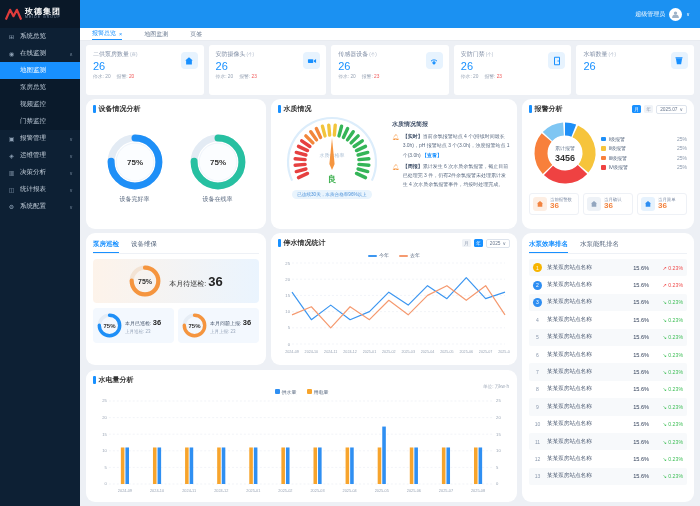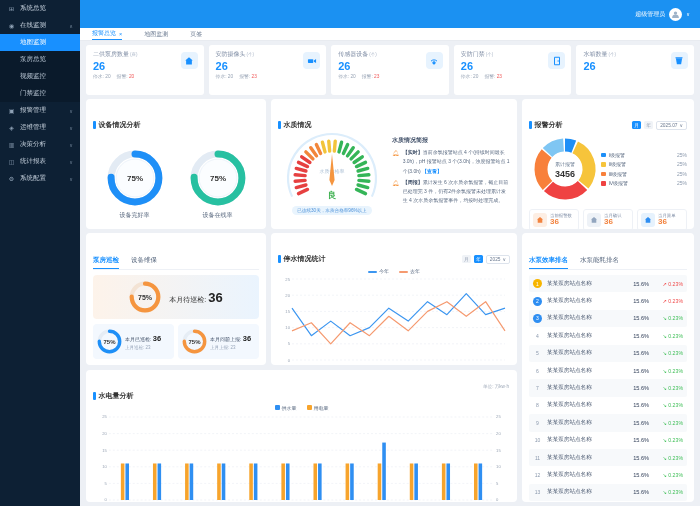--- a/index.html
+++ b/index.html
@@ -28,29 +28,29 @@
   .tabbar{height:13px;background:#fff;display:flex;align-items:center;padding:0 12px;gap:22px;border-bottom:1px solid #e8ebf0;flex-shrink:0;}
   .tab{font-size:6px;color:#6b7a90;cursor:pointer;height:100%;display:flex;align-items:center;gap:3px;}
   .tab.active{color:#1890ff;border-bottom:1px solid #1890ff;}
   .tab .x{font-size:5.5px;}
   .content{flex:1;padding:4px 6px;display:flex;flex-direction:column;gap:4px;min-height:0;}
   
   .cards{display:grid;grid-template-columns:repeat(5,1fr);gap:5px;height:50px;flex-shrink:0;}
   .card{background:#fff;border-radius:3px;padding:5px 7px;position:relative;}
   .card-title{font-size:6px;color:#7d8ba3;}
   .card-unit{font-size:4.5px;color:#aab5c7;margin-left:1px;}
-  .card-val{font-size:11px;font-weight:bold;color:#1890ff;margin:1px 0;}
+  .card-val{font-size:11px;font-weight:normal;color:#1890ff;margin:1px 0;}
   .card-foot{font-size:4.8px;color:#98a4b5;display:flex;gap:6px;}
   .card-foot .alm{color:#f05b5b;}
   .card-ic{position:absolute;right:6px;top:7px;width:17px;height:17px;border-radius:4px;background:#e7f3fe;color:#1890ff;display:flex;align-items:center;justify-content:center;}
   .card-ic svg{width:10px;height:10px;fill:currentColor;}
   
   .row2{display:grid;grid-template-columns:180px 1fr 172px;gap:5px;height:130px;flex-shrink:0;}
   .bottom{display:grid;grid-template-columns:180px 1fr 172px;grid-template-rows:132px 1fr;gap:5px;flex:1;min-height:0;}
-  .panel{background:#fff;border-radius:4px;padding:21px 7px;overflow:hidden;position:relative;}
+  .panel{background:#fff;border-radius:9px;padding:5px 7px;overflow:hidden;position:relative;}
   .p-head{display:flex;align-items:center;margin-bottom:2px;}
   .p-title{display:flex;align-items:center;font-size:7px;font-weight:bold;color:#333;}
   .p-title::before{content:"";width:2.5px;height:8px;background:#1890ff;border-radius:1px;margin-right:3px;}
   .p-ctrl{margin-left:auto;display:flex;align-items:center;gap:3px;}
   .tgl{width:9px;height:8px;border-radius:1.5px;background:#f0f3f7;color:#8b99ad;font-size:4.8px;display:flex;align-items:center;justify-content:center;cursor:pointer;}
   .tgl.on{background:#1890ff;color:#fff;}
   .sel{border:1px solid #dde3ec;border-radius:2px;font-size:4.8px;color:#6b7a90;padding:1px 3px;display:flex;gap:2px;align-items:center;cursor:pointer;background:#fff;}
   
   .donuts{display:flex;justify-content:space-around;align-items:center;height:105px;}
   .donut-blk{display:flex;flex-direction:column;align-items:center;gap:5px;}
@@ -103,20 +103,29 @@
   .rk-name{flex:1;}
   .rk-val{width:26px;text-align:right;color:#33415a;}
   .rk-chg{width:34px;text-align:right;font-size:5.2px;}
   .up{color:#f04c4c;} .down{color:#3fbf57;}
 </style>
 </head>
 <body>
 
 <div class="app">
   <aside class="sidebar">
+    <div class="logo">
+      <svg width="17" height="13" viewBox="0 0 20 14">
+        <path d="M1 13 L6 1.5 L10 9 L14 1.5 L19 13" fill="none" stroke="#e03c3c" stroke-width="2.6" stroke-linejoin="round"></path>
+      </svg>
+      <div class="logo-txt">
+        <span class="logo-cn">玫德集团</span>
+        <span class="logo-en">MEIDE GROUP</span>
+      </div>
+    </div>
     <nav id="side-nav">
         <div class="nav-item">
           <span class="nav-ic">⊞</span>
           <span class="nav-lb">系统总览</span>
         </div>
         <div class="nav-item">
           <span class="nav-ic">◉</span>
           <span class="nav-lb">在线监测</span>
           <span class="chev">∧</span>
         </div>

